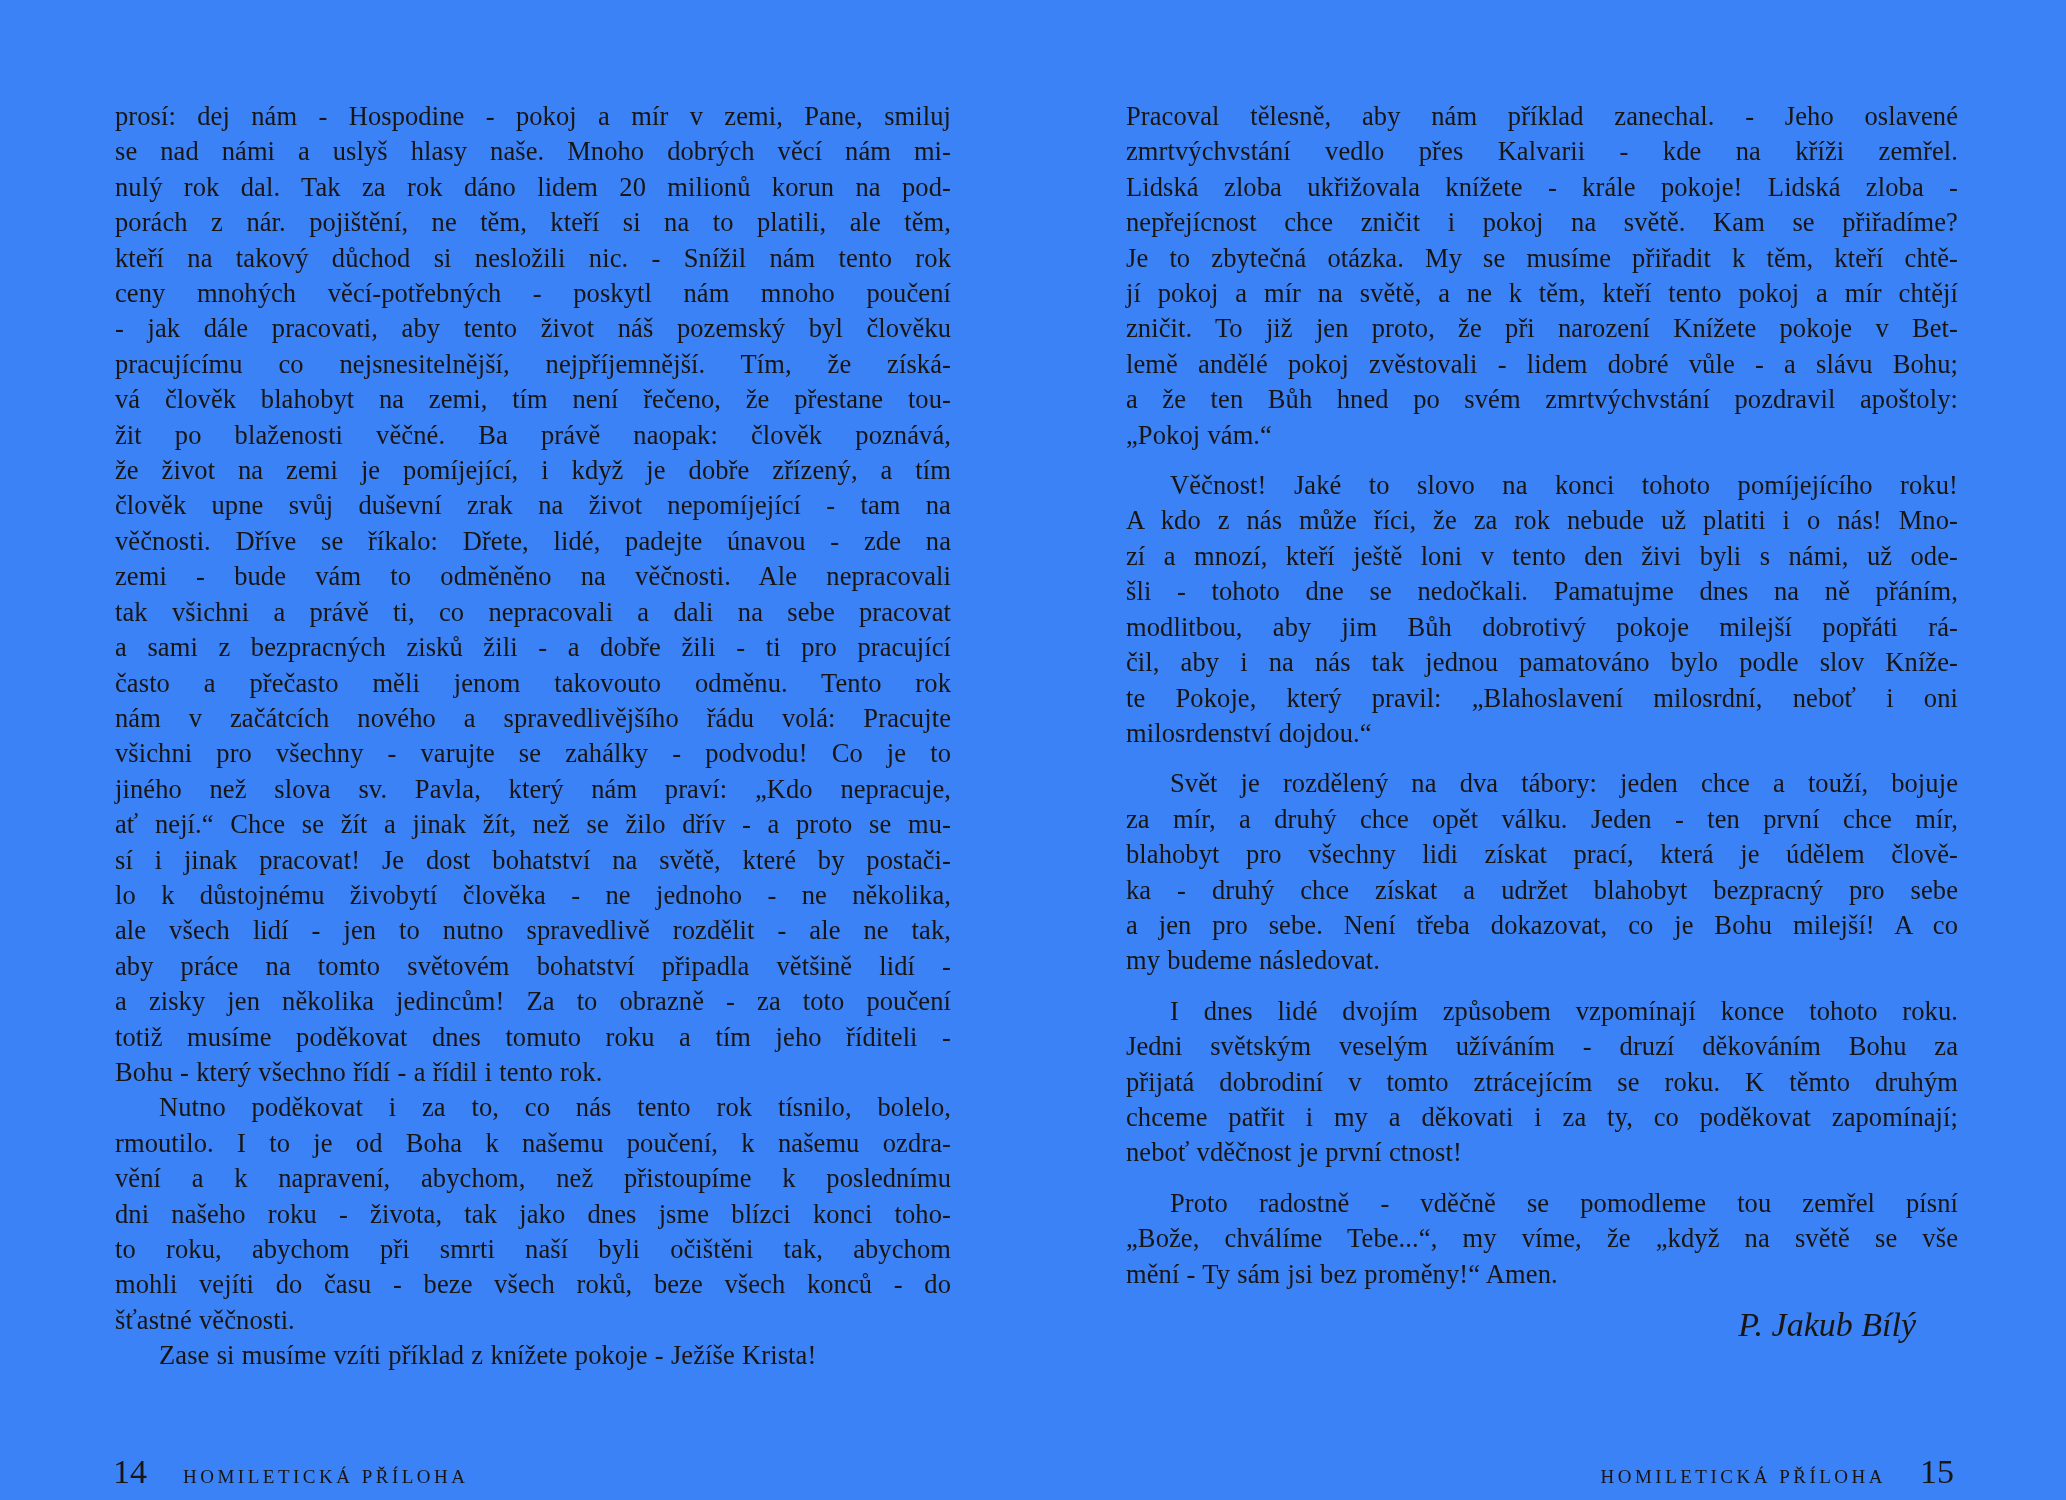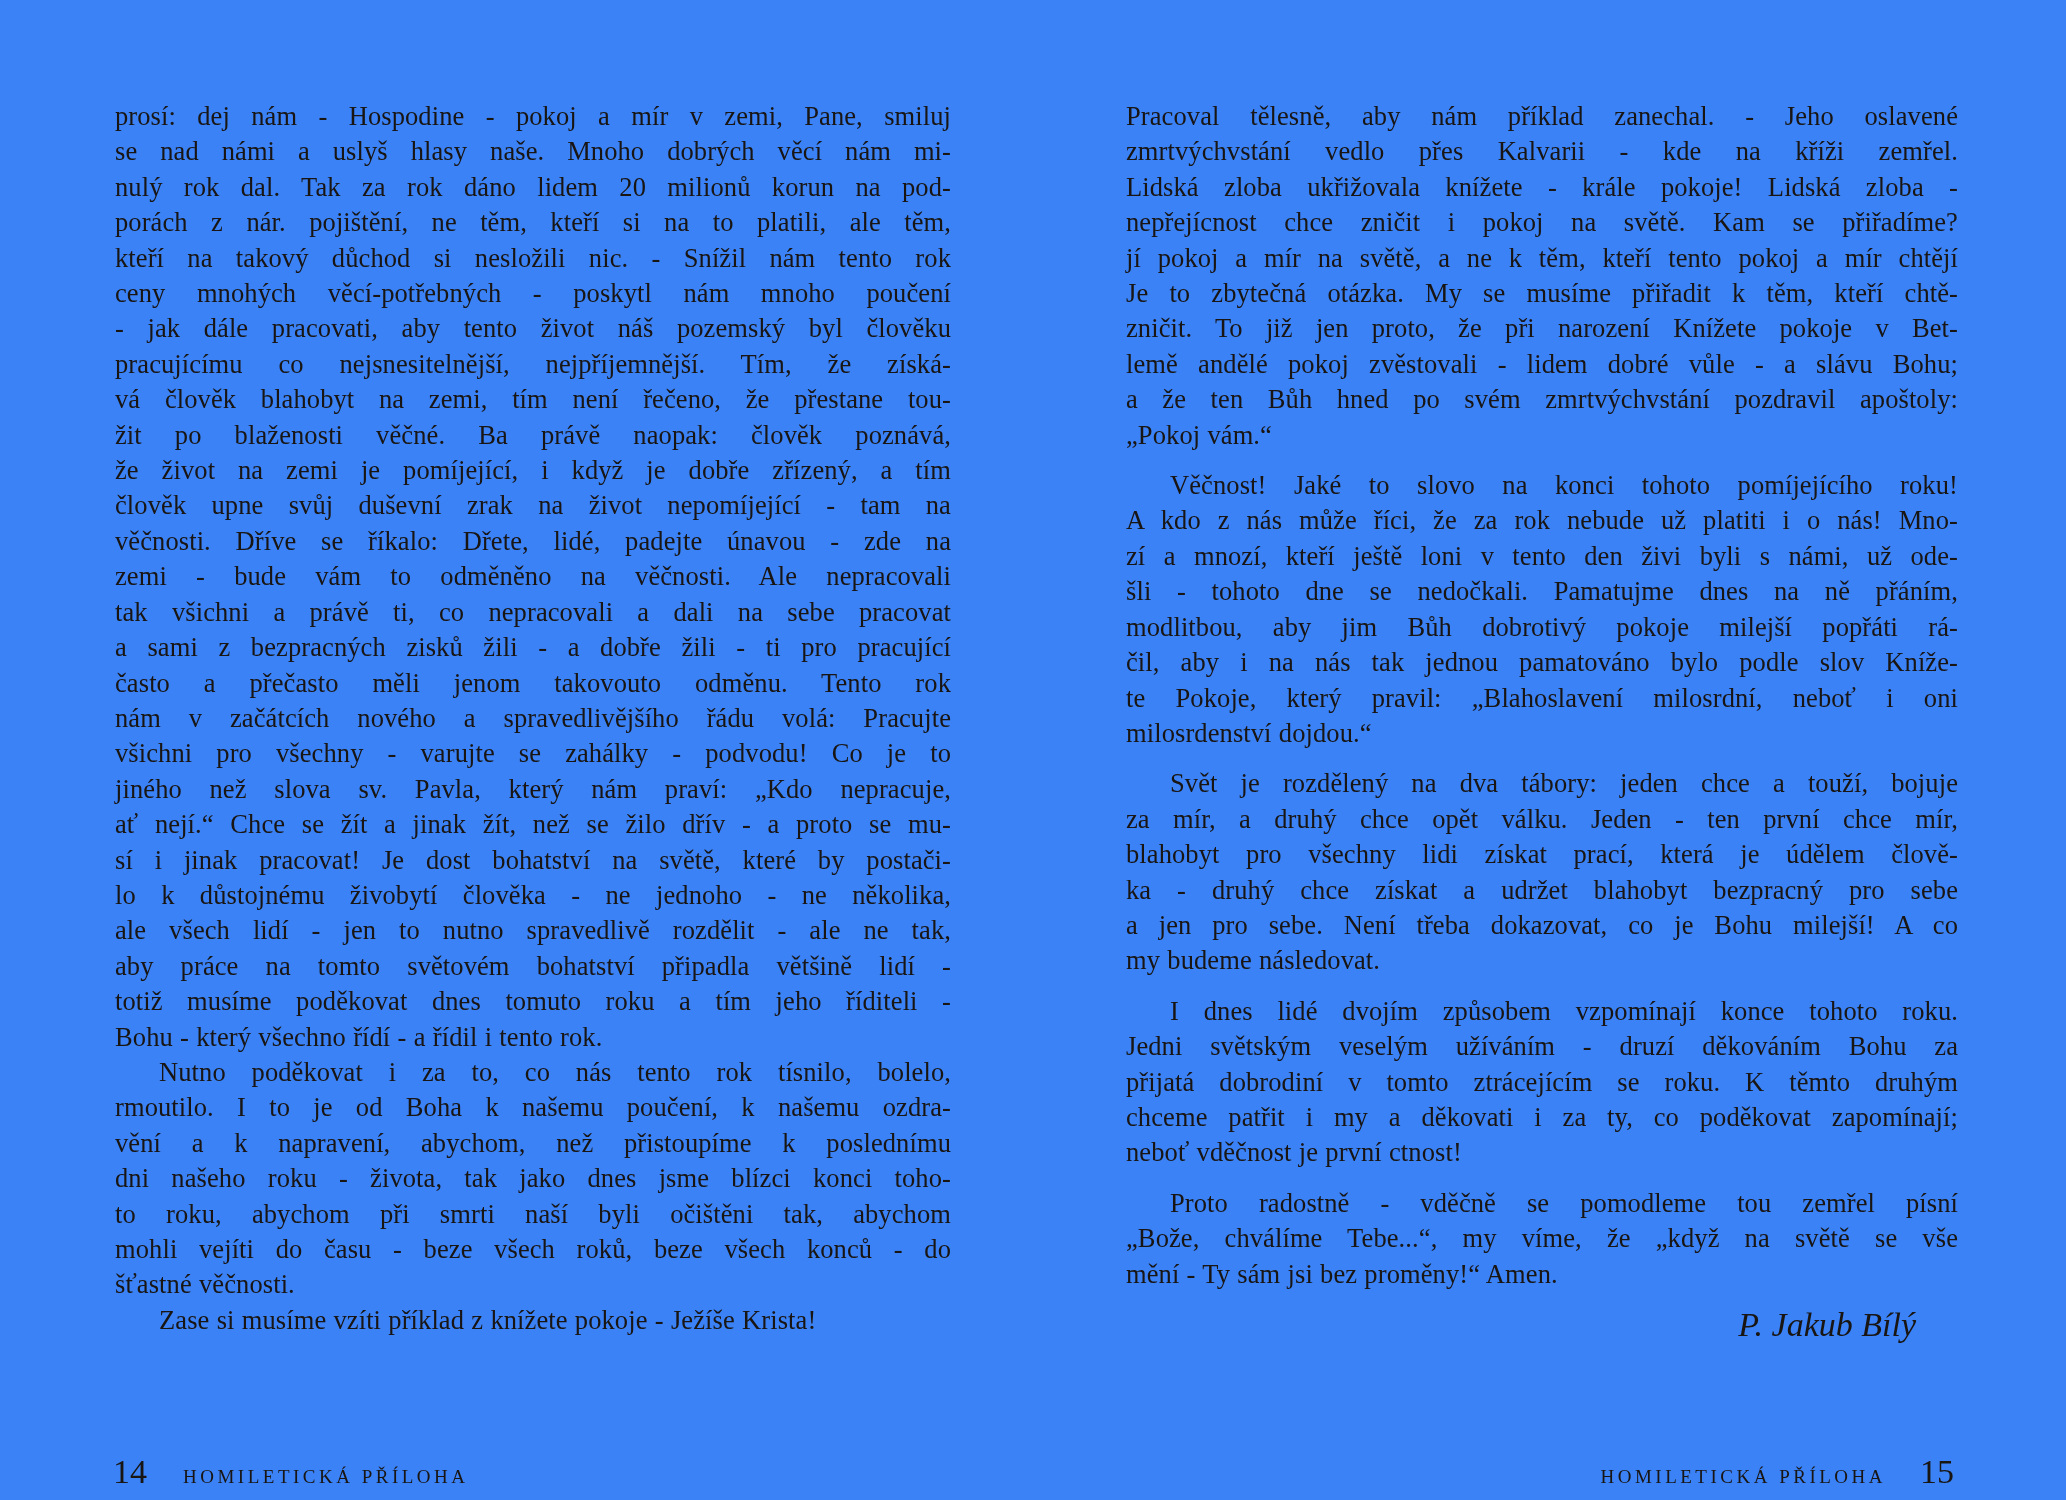--- a/index.html
+++ b/index.html
@@ -100,20 +100,21 @@
         <div class="line">a sami z bezpracných zisků žili - a dobře žili - ti pro pracující</div>
         <div class="line">často a přečasto měli jenom takovouto odměnu. Tento rok</div>
         <div class="line">nám v začátcích nového a spravedlivějšího řádu volá: Pracujte</div>
         <div class="line">všichni pro všechny - varujte se zahálky - podvodu! Co je to</div>
         <div class="line">jiného než slova sv. Pavla, který nám praví: „Kdo nepracuje,</div>
         <div class="line">ať nejí.“ Chce se žít a jinak žít, než se žilo dřív - a proto se mu-</div>
         <div class="line">sí i jinak pracovat! Je dost bohatství na světě, které by postači-</div>
         <div class="line">lo k důstojnému živobytí člověka - ne jednoho - ne několika,</div>
         <div class="line">ale všech lidí - jen to nutno spravedlivě rozdělit - ale ne tak,</div>
         <div class="line">aby práce na tomto světovém bohatství připadla většině lidí -</div>
+        <div class="line">a zisky jen několika jedincům! Za to obrazně - za toto poučení</div>
         <div class="line">totiž musíme poděkovat dnes tomuto roku a tím jeho říditeli -</div>
         <div class="line last">Bohu - který všechno řídí - a řídil i tento rok.</div>
       </div>
       <div class="para">
         <div class="line indent">Nutno poděkovat i za to, co nás tento rok tísnilo, bolelo,</div>
         <div class="line">rmoutilo. I to je od Boha k našemu poučení, k našemu ozdra-</div>
         <div class="line">vění a k napravení, abychom, než přistoupíme k poslednímu</div>
         <div class="line">dni našeho roku - života, tak jako dnes jsme blízci konci toho-</div>
         <div class="line">to roku, abychom při smrti naší byli očištěni tak, abychom</div>
         <div class="line">mohli vejíti do času - beze všech roků, beze všech konců - do</div>
@@ -123,22 +124,22 @@
         <div class="line indent last">Zase si musíme vzíti příklad z knížete pokoje - Ježíše Krista!</div>
       </div>
     </div>
 
   <div class="text-column column-right">
   <div class="para">
         <div class="line">Pracoval tělesně, aby nám příklad zanechal. - Jeho oslavené</div>
         <div class="line">zmrtvýchvstání vedlo přes Kalvarii - kde na kříži zemřel.</div>
         <div class="line">Lidská zloba ukřižovala knížete - krále pokoje! Lidská zloba -</div>
         <div class="line">nepřejícnost chce zničit i pokoj na světě. Kam se přiřadíme?</div>
+        <div class="line">Je to zbytečná otázka. My se musíme přiřadit k těm, kteří chtě-</div>
         <div class="line">jí pokoj a mír na světě, a ne k těm, kteří tento pokoj a mír chtějí</div>
-        <div class="line">Je to zbytečná otázka. My se musíme přiřadit k těm, kteří chtě-</div>
         <div class="line">zničit. To již jen proto, že při narození Knížete pokoje v Bet-</div>
         <div class="line">lemě andělé pokoj zvěstovali - lidem dobré vůle - a slávu Bohu;</div>
         <div class="line">a že ten Bůh hned po svém zmrtvýchvstání pozdravil apoštoly:</div>
         <div class="line last">„Pokoj vám.“</div>
       </div>
       <div class="para">
         <div class="line indent">Věčnost! Jaké to slovo na konci tohoto pomíjejícího roku!</div>
         <div class="line">A kdo z nás může říci, že za rok nebude už platiti i o nás! Mno-</div>
         <div class="line">zí a mnozí, kteří ještě loni v tento den živi byli s námi, už ode-</div>
         <div class="line">šli - tohoto dne se nedočkali. Pamatujme dnes na ně přáním,</div>

